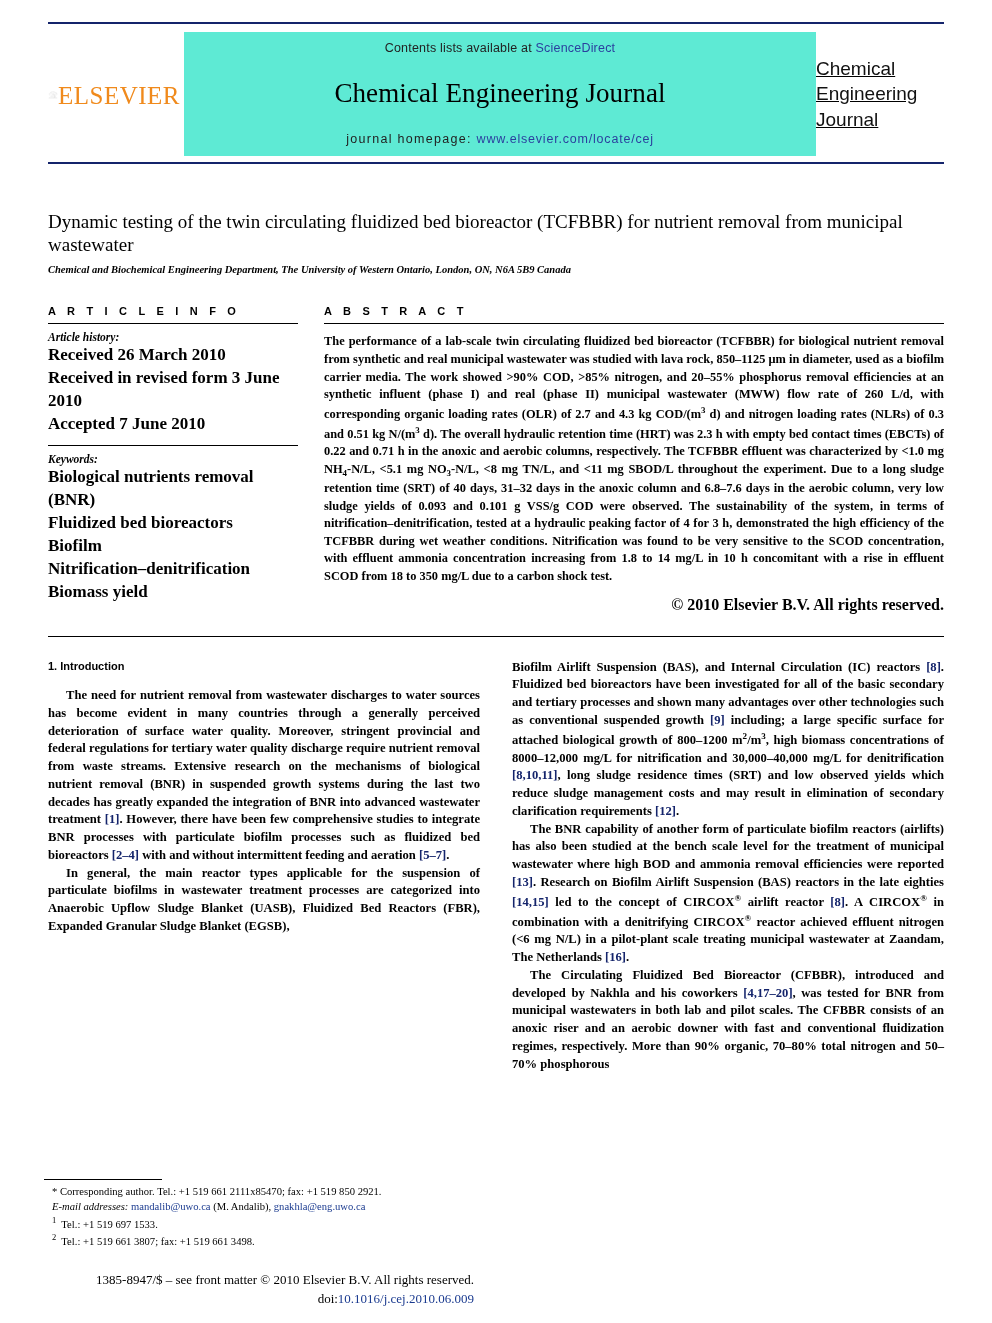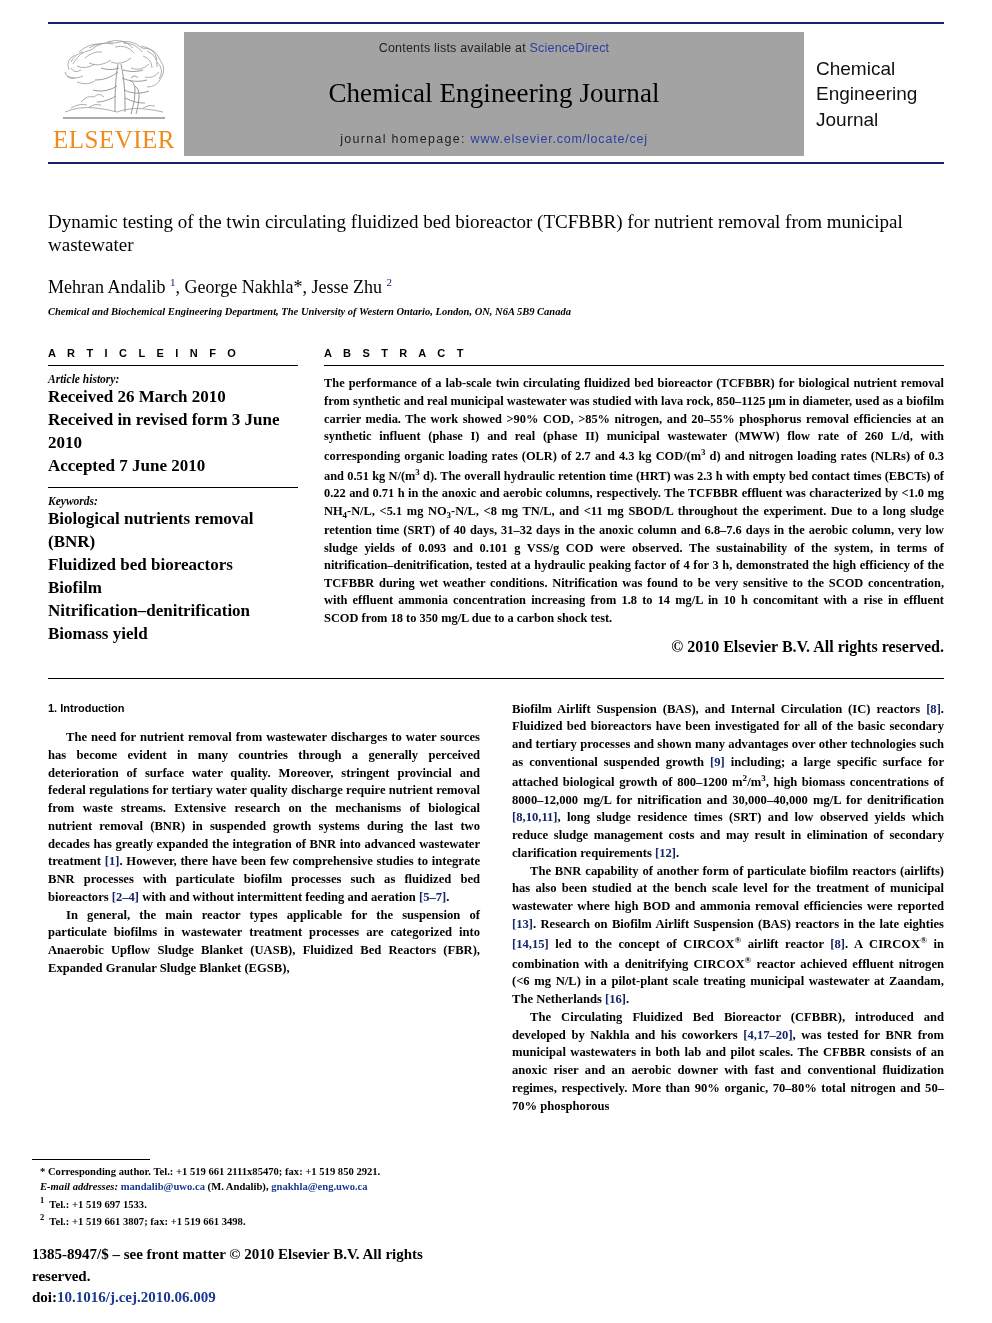--- a/index.html
+++ b/index.html
@@ -39,38 +39,38 @@
     border-top: 2.2px solid #14246b;
     padding-top: 8px;
     display: flex;
     align-items: stretch;
     height: 124px;
   }
   .logo-cell {
     width: 132px;
     flex: 0 0 132px;
     display: flex;
-    flex-direction: column;
+    flex-direction: row;
     align-items: center;
     justify-content: flex-start;
     padding-top: 2px;
   }
   .tree-svg { display: block; }
   .elsevier-word {
     font-family: "Liberation Serif", serif;
     font-size: 25px;
     letter-spacing: 0.5px;
     color: #f08a1c;
     line-height: 1;
     margin-top: 1px;
     font-weight: 400;
   }
   .center-cell {
     flex: 1 1 auto;
-    background: #a3a3a3;
+    background: #5eead4;
     display: flex;
     flex-direction: column;
     align-items: center;
     justify-content: space-between;
     padding: 9px 0 10px 0;
     margin-left: 4px;
   }
   .contents-line {
     font-family: "Liberation Sans", sans-serif;
     font-size: 12.5px;
@@ -95,21 +95,21 @@
   .homepage-line .url {
     color: #2b3f9e;
     letter-spacing: 0.8px;
   }
   .cover-cell {
     width: 128px;
     flex: 0 0 128px;
     display: flex;
     flex-direction: column;
     justify-content: center;
-    padding-left: 12px;
+    text-decoration: underline;
   }
   .cover-line {
     font-family: "Liberation Sans", sans-serif;
     font-size: 19px;
     line-height: 1.34;
     color: #111;
   }
   .masthead-rule {
     border-top: 2.2px solid #14246b;
     margin-top: 6px;
@@ -209,37 +209,37 @@
     font-weight: bold;
     margin: 0 0 13px 0;
   }
   p.para { margin: 0; text-indent: 18px; }
   p.para.first { text-indent: 18px; }
   .cite { color: #14246b; }
 
   
   .footnotes {
     position: absolute;
-    left: 32px;
+    left: 44px;
     bottom: 36px;
     width: 430px;
     font-size: 10.6px;
     line-height: 1.4;
-    font-weight: bold;
+    font-weight: normal;
   }
   .fn-rule {
     border-top: 1px solid #000;
     width: 118px;
     margin-bottom: 5px;
   }
   .fn-line { margin: 0; }
   .fn-indent { padding-left: 10px; text-indent: -2px; }
   .fn-mail { color: #1a3a8f; }
   .fn-ital { font-style: italic; }
-  .issn-block { margin-top: 14px; font-size: 15px; line-height: 1.45; }
+  .issn-block { margin-top: 22px; font-size: 13px; line-height: 1.45; text-align: right; }
   .doi-link { color: #1a3a8f; }
   .fnum { font-size: 8.5px; vertical-align: super; }
 </style>
 </head>
 <body>
 
 <div class="page">
 
 
   <div class="masthead">
@@ -312,21 +312,20 @@
     <div class="cover-cell">
       <div class="cover-line">Chemical</div>
       <div class="cover-line">Engineering</div>
       <div class="cover-line">Journal</div>
     </div>
   </div>
   <div class="masthead-rule"></div>
 
   <div class="title-block">
     <h1 class="paper-title">Dynamic testing of the twin circulating fluidized bed bioreactor (TCFBBR) for nutrient removal from municipal wastewater</h1>
-    <div class="authors">Mehran Andalib <sup>1</sup>, George Nakhla<span class="star">*</span>, Jesse Zhu <sup>2</sup></div>
     <div class="affiliation">Chemical and Biochemical Engineering Department, The University of Western Ontario, London, ON, N6A 5B9 Canada</div>
   </div>
 
   <div class="info-abstract">
 
     <div class="col-info">
       <div class="sec-head">A R T I C L E    I N F O</div>
       <div class="rule-thick"></div>
       <div class="hist-block">
         <div class="info-lead">Article history:</div>

